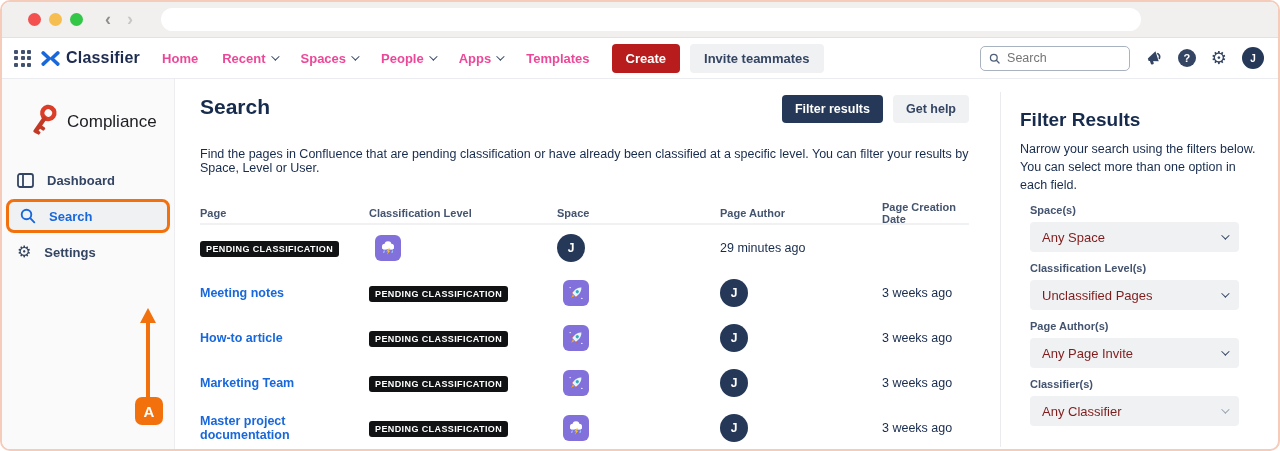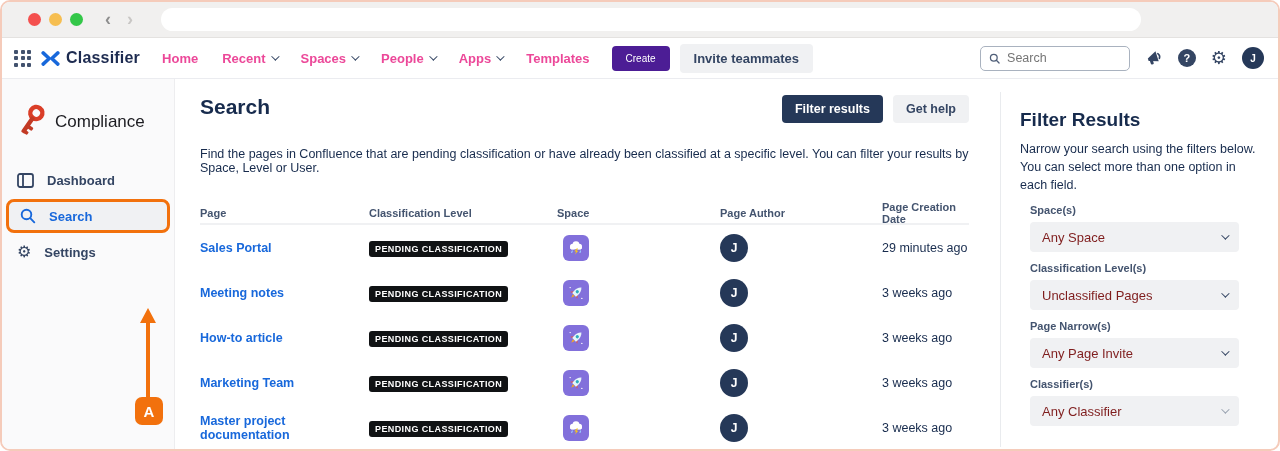--- a/index.html
+++ b/index.html
@@ -29,21 +29,21 @@
     border-bottom:1px solid #EBECF0; display:flex; align-items:center; padding:0 14px 0 10px;
   }
   .gridicon { display:grid; grid-template-columns:repeat(3,4px); grid-gap:2.5px; margin:0 10px 0 2px; cursor:pointer; }
   .gridicon span{ width:4px; height:4px; border-radius:1px; background:#42526E; }
   .logo { display:flex; align-items:center; gap:6px; margin-right:22px; }
   .logo-name { font-size:16px; font-weight:700; color:#1D2B50; letter-spacing:.2px; }
   .navitems { display:flex; align-items:center; gap:24px; }
   .navitem { display:flex; align-items:center; gap:5px; font-size:13px; font-weight:600; color:#ec4899; cursor:pointer; }
   .chev { width:6px; height:6px; border-right:1.8px solid #344563; border-bottom:1.8px solid #344563; transform:rotate(45deg) translateY(-2px); }
   .create-btn {
-    margin-left:22px; background:#4c1d95; color:#fff; font-size:10px; font-weight:400;
+    margin-left:22px; background:#b91c1c; color:#fff; font-size:13px; font-weight:700;
     border:none; border-radius:4px; padding:7px 14px; cursor:pointer;
   }
   .invite-btn {
     margin-left:10px; background:#F0F1F3; color:#344563; font-size:13px; font-weight:600;
     border:none; border-radius:4px; padding:7px 14px; cursor:pointer;
   }
   .topnav-right { margin-left:auto; display:flex; align-items:center; gap:15px; }
   .nav-search {
     display:flex; align-items:center; gap:7px; width:150px; height:25px;
     border:1.5px solid #A9B2BF; border-radius:5px; background:#fff; padding:0 8px;
@@ -53,21 +53,21 @@
     font-family:"Liberation Sans","DejaVu Sans",sans-serif;
   }
   .help-badge { width:18px; height:18px; border-radius:50%; background:#344563; color:#fff; font-size:11px; font-weight:700; display:flex; align-items:center; justify-content:center; cursor:pointer; }
   .gearglyph { font-family:"DejaVu Sans",sans-serif; font-size:18px; color:#344563; line-height:1; cursor:pointer; }
   .avatar-sm { width:22px; height:22px; border-radius:50%; background:#253858; color:#fff; font-size:10px; font-weight:700; display:flex; align-items:center; justify-content:center; cursor:pointer; }
   
   .sidebar {
     position:absolute; left:0; top:77px; width:173px; height:372px;
     background:#FAFAFB; border-right:1px solid #EDEDEF;
   }
-  .app-logo { display:flex; align-items:center; gap:7px; padding:22px 10px 20px 10px; }
+  .app-logo { display:flex; align-items:center; gap:7px; padding:22px 10px 20px 10px;margin-left:12px; }
   .app-logo-name { font-size:17px; color:#1C1C21; }
   .side-item { display:flex; align-items:center; gap:13px; height:34px; padding-left:15px; font-size:13px; font-weight:600; color:#344563; cursor:pointer; }
   .side-item.active {
     margin:2px 4px; padding-left:11px; height:34px;
     background:#F0F1F3; border:3px solid #F2710D; border-radius:8px; color:#1868DB;
   }
   .side-item .gearglyph { font-size:16px; }
   
   .arrow-head { position:absolute; left:138px; top:229px; width:0; height:0;
     border-left:8px solid transparent; border-right:8px solid transparent; border-bottom:15px solid #F2710D; }
@@ -237,21 +237,20 @@
 
     <div class="thead">
       <span class="th">Page</span>
       <span class="th">Classification Level</span>
       <span class="th">Space</span>
       <span class="th">Page Author</span>
       <span class="th">Page Creation Date</span>
     </div>
 
     <div class="trow">
-      <span class="pagelink">Sales Portal</span>
       <span><span class="badge">PENDING CLASSIFICATION</span></span>
       <span class="space-tile">
         <svg width="18" height="18" viewBox="0 0 20 20">
           <circle cx="6.5" cy="8.5" r="3.2" fill="#fff"></circle>
             <circle cx="13.5" cy="8.5" r="3.2" fill="#fff"></circle>
             <circle cx="10" cy="6.3" r="3.8" fill="#fff"></circle>
             <rect x="3.5" y="8" width="13" height="3.5" rx="1.7" fill="#fff"></rect>
           <path d="M10.6 10.5 L8.2 14 h2 l-1.5 3.6 3.9-4.6 h-2.1 l1.9-2.5 z" fill="#F6C31C"></path>
           <rect x="5" y="12.6" width="1.2" height="3" rx="0.6" fill="#9AD2FF" transform="rotate(20 5.6 14)"></rect>
           <rect x="14.2" y="12.6" width="1.2" height="3" rx="0.6" fill="#9AD2FF" transform="rotate(20 14.8 14)"></rect>
@@ -367,21 +366,21 @@
       <div class="field-label">Space(s)</div>
       <div class="select">
         <span>Any Space</span>
         <span class="chev"></span>
       </div>
       <div class="field-label">Classification Level(s)</div>
       <div class="select">
         <span>Unclassified Pages</span>
         <span class="chev"></span>
       </div>
-      <div class="field-label">Page Narrow(s)</div>
+      <div class="field-label">Page Author(s)</div>
       <div class="select">
         <span>Any Page Invite</span>
         <span class="chev"></span>
       </div>
       <div class="field-label">Classifier(s)</div>
       <div class="select">
         <span>Any Classifier</span>
         <span class="chev muted"></span>
       </div>
     </div>

